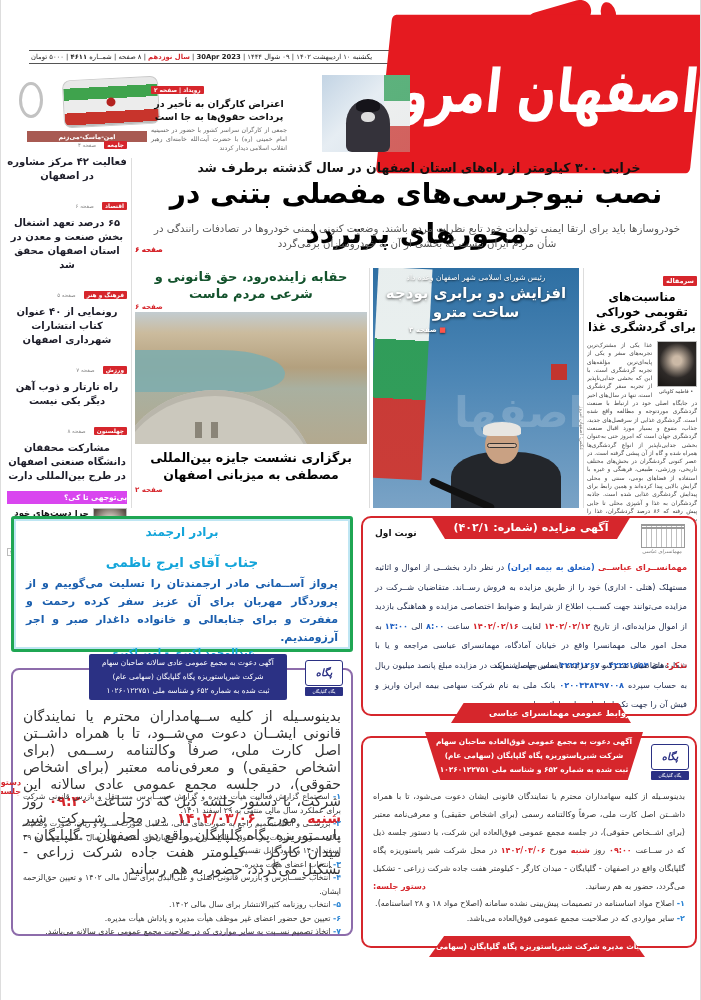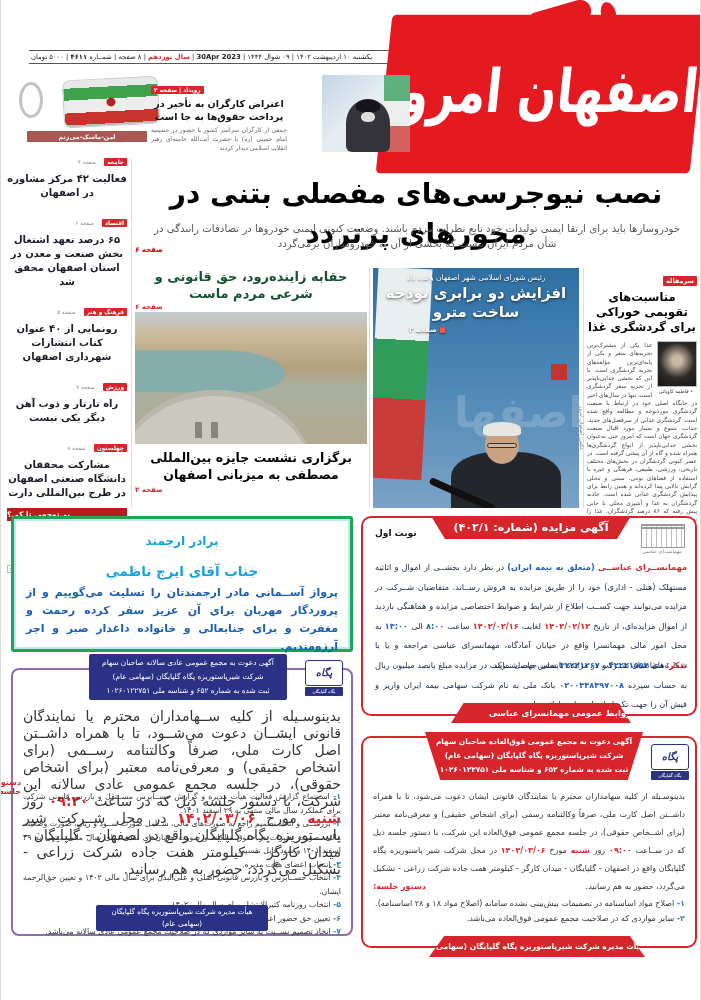--- a/index.html
+++ b/index.html
@@ -114,30 +114,31 @@
     <div class="just" style="font-size:6.2px; line-height:8.8px; color:#666; margin-top:3px;">جمعی از کارگران سراسر کشور با حضور در حسینیه امام خمینی (ره) با حضرت آیت‌الله خامنه‌ای رهبر انقلاب اسلامی دیدار کردند</div>
   </div>
 
   <div class="photo ph-kh" style="left:321px; top:75px; width:88px; height:77px;">
     <div class="abs" style="right:0; top:0; width:26px; height:100%; opacity:.75; background:linear-gradient(180deg,#2f9e55 0 34%,#f0f0ee 34% 66%,#cf3730 66% 100%);"></div>
     <div class="abs" style="left:24px; bottom:0; width:44px; height:52px; background:#34323a; border-radius:45% 45% 6px 6px;"></div>
     <div class="abs" style="left:34px; bottom:40px; width:24px; height:13px; background:#15141a; border-radius:50% 50% 30% 30%;"></div>
     <div class="abs" style="left:39px; bottom:30px; width:14px; height:10px; background:#ddd; border-radius:45%;"></div>
   </div>
 
+  <div class="abs center" style="left:140px; top:160px; width:556px; font-size:12.5px; font-weight:700; color:#111;">خرابی ۳۰۰ کیلومتر از راه‌های استان اصفهان در سال گذشته برطرف شد</div>
   <div class="abs center" style="left:134px; top:174px; width:562px; font-size:28px; font-weight:700; line-height:40px; color:#000;">نصب نیوجرسی‌های مفصلی بتنی در محورهای پرتردد</div>
   <div class="abs center" style="left:150px; top:221px; width:532px; font-size:10.2px; line-height:15px; color:#555;">خودروسازها باید برای ارتقا ایمنی تولیدات خود تابع نظرات مردم باشند. وضعیت کنونی ایمنی خودروها در تصادفات رانندگی در شأن مردم ایران نیست که بخشی از آن به خودروسازان برمی‌گردد</div>
   <div class="abs red-page" style="left:134px; top:246px;">صفحه ۶</div>
   <div class="abs red-page" style="left:134px; top:246px;">صفحه ۶</div>
 
   <div class="abs divider-v" style="left:130px; top:158px; height:350px;"></div>
   <div class="abs divider-v" style="left:368px; top:268px; height:240px;"></div>
   <div class="abs divider-v" style="left:582px; top:268px; height:240px;"></div>
 
-  <div class="abs" style="right:573px; top:149px; width:120px;">
+  <div class="abs" style="right:573px; top:132px; width:120px;">
     <div>
       <span class="chip-red">جامعه</span>
       <span class="pageref">صفحه ۴</span>
       <div class="side-title" style="margin:4px 0 10px;">فعالیت ۴۲ مرکز مشاوره در اصفهان</div>
     </div>
     <div>
       <span class="chip-red">اقتصاد</span>
       <span class="pageref">صفحه ۶</span>
       <div class="side-title" style="margin:4px 0 10px;">۶۵ درصد تعهد اشتغال بخش صنعت و معدن در استان اصفهان محقق شد</div>
     </div>
@@ -150,21 +151,21 @@
       <span class="chip-red">ورزش</span>
       <span class="pageref">صفحه ۷</span>
       <div class="side-title" style="margin:4px 0 10px;">راه تارتار و ذوب آهن دیگر یکی نیست</div>
     </div>
     <div>
       <span class="chip-red">چهلستون</span>
       <span class="pageref">صفحه ۸</span>
       <div class="side-title" style="margin:4px 0 8px;">مشارکت محققان دانشگاه صنعتی اصفهان در طرح بین‌المللی دارت</div>
     </div>
 
-    <div style="background:#b91c1c; color:#fff; font-size:7.5px; font-weight:700; text-align:left; line-height:13px; margin-top:2px;">بی‌توجهی تا کی؟</div>
+    <div style="background:#d946ef; color:#fff; font-size:7.5px; font-weight:700; text-align:right; line-height:13px; margin-top:2px;">بی‌توجهی تا کی؟</div>
     <div style="position:relative; margin-top:4px; min-height:48px;">
       <div class="portrait" style="position:absolute; right:0; top:0; width:34px; height:40px;"></div>
       <div style="margin-right:38px; font-size:8.5px; font-weight:700; line-height:11.5px; color:#111;">چرا دست‌های خود را در حنا می‌گذاریم؟</div>
       <div style="margin-right:38px; font-size:5.6px; color:#555; margin-top:4px;">حسین روانشید</div>
       <div style="position:absolute; left:0; bottom:0; border:1px solid #bbb; color:#888; font-size:5.2px; padding:0 2px;">رویداد | ۲</div>
     </div>
   </div>
 
   <div class="abs center" style="left:140px; top:268px; width:220px; font-size:13px; font-weight:700; line-height:17px; color:#14532d;">حقابه زاینده‌رود، حق قانونی و شرعی مردم ماست</div>
   <div class="abs red-page" style="left:134px; top:303px;">صفحه ۶</div>
@@ -200,21 +201,21 @@
     <div style="margin-top:6px; overflow:hidden;">
       <div style="float:right; width:42px; margin-left:3px;">
         <div class="portrait-dark" style="width:40px; height:46px;"></div>
         <div style="font-size:5px; color:#333; text-align:center; margin-top:1px;">• <span>فاطمه کاویانی</span></div>
       </div>
       <div class="just" style="font-size:5.8px; line-height:8.3px; color:#444;">غذا یکی از مشترک‌ترین تجربه‌های سفر و یکی از پایه‌ای‌ترین مؤلفه‌های تجربه گردشگری است. با این که بخشی جدایی‌ناپذیر از تجربه سفر گردشگری است، تنها در سال‌های اخیر در جایگاه اصلی خود در ارتباط با صنعت گردشگری موردتوجه و مطالعه واقع شده است. گردشگری غذایی از سرفصل‌های جدید، جذاب، متنوع و بسیار مورد اقبال صنعت گردشگری جهان است که امروز حتی به‌عنوان بخشی جدایی‌ناپذیر از انواع گردشگری‌ها همراه شده و گاه از آن پیشی گرفته است. در عصر کنونی گردشگران در بخش‌های مختلف تاریخی، ورزشی، طبیعی، فرهنگی و غیره با استفاده از فضاهای بومی، سنتی و محلی گرایش بالایی پیدا کرده‌اند و همین رابط برای پیدایش گردشگری غذایی شده است. جاذبه گردشگران به غذا و آشپزی محلی تا جایی پیش رفته که ۸۶ درصد گردشگران، غذا را به‌عنوان یکی از بهترین تجربیات گردشگری خود معرفی کرده‌اند و این می‌تواند سهم و صدا و برندی برای معرفی مقصد گردشگری باشد.</div>
       <div style="font-size:6.2px; color:#d6262c; font-weight:700; text-align:left; margin-top:2px;">ادامه در صفحه ۲</div>
     </div>
   </div>
 
-  <div class="abs box-green" style="left:10px; top:516px; width:342px; height:136px; padding:15px 12px;">
+  <div class="abs box-green" style="left:10px; top:516px; width:342px; height:136px; padding:6px 12px;">
     <div class="cond-cyan" style="font-size:12px;">برادر ارجمند</div>
     <div class="cond-cyan" style="font-size:13.5px; margin-top:15px;">جناب آقای ایرج ناظمی</div>
     <div class="cond-body" style="margin-top:5px;">پرواز آســمانی مادر ارجمندتان را تسلیت می‌گوییم و از پروردگار مهربان برای آن عزیز سفر کرده رحمت و مغفرت و برای جنابعالی و خانواده داغدار صبر و اجر آرزومندیم.</div>
     <div class="cond-cyan" style="font-size:10px;">عبدالمحمد اکبری - امیر اکبری</div>
     <div class="cond-cyan" style="font-size:10px; margin-top:4px;">روزنامه اصفهان امروز</div>
   </div>
 
   <div class="abs box-red" style="left:360px; top:516px; width:336px; height:200px;">
     <div class="abs ribbon-red" style="left:68px; top:-2px; width:200px; height:23px; font-size:11px; line-height:23px;">آگهی مزایده (شماره: ۴۰۲/۱)</div>
     <div class="abs" style="left:12px; top:10px; font-size:9px; font-weight:700; color:#111;">نوبت اول</div>
@@ -241,24 +242,20 @@
   <div class="abs red-b" style="right:679px; left:22px; top:778px; font-size:8px;">دستور جلسه:</div>
   <div class="abs" style="left:22px; top:790px; width:318px;">
     <div class="agenda-row"><span class="num">۱-</span> <span>اســتماع گزارش فعالیت هیأت مدیره و گزارش حســابرس مســتقل و بازرس قانونی شرکت برای عملکرد سال مالی منتهی به ۲۹ اسفند ۱۴۰۱.</span></div>
     <div class="agenda-row"><span class="num">۲-</span> <span>بررســی و اتخاذ تصمیم راجع به صورت‌های مالی، شــامل صورت ســود و زیان، صورت وضعیت مالی، صورت تغییرات در حقوق مالکانه و صورت جریان‌های نقدی برای سال مالی منتهی به ۲۹ اسفند ۱۴۰۱ و سود قابل تقسیم.</span></div>
     <div class="agenda-row"><span class="num">۳-</span> <span>انتخاب اعضای هیأت مدیره.</span></div>
     <div class="agenda-row"><span class="num">۴-</span> <span>انتخاب حســابرس و بازرس قانونی اصلی و علی‌البدل برای سال مالی ۱۴۰۲ و تعیین حق‌الزحمه ایشان.</span></div>
     <div class="agenda-row"><span class="num">۵-</span> <span>انتخاب روزنامه کثیرالانتشار برای سال مالی ۱۴۰۲.</span></div>
     <div class="agenda-row"><span class="num">۶-</span> <span>تعیین حق حضور اعضای غیر موظف هیأت مدیره و پاداش هیأت مدیره.</span></div>
     <div class="agenda-row"><span class="num">۷-</span> <span>اتخاذ تصمیم نســبت به سایر مواردی که در صلاحیت مجمع عمومی عادی سالانه می‌باشد.</span></div>
   </div>
-  <div class="abs navy-box" style="left:95px; top:905px; width:172px; height:26px; font-size:7.2px; line-height:12px; padding-top:1px;">
-    <div>هیأت مدیره شرکت شیرپاستوریزه پگاه گلپایگان</div>
-    <div>(سهامی عام)</div>
-  </div>
 
   <div class="abs box-red" style="left:360px; top:736px; width:336px; height:212px;"></div>
   <div class="abs ribbon-red" style="left:424px; top:732px; width:218px; height:48px; font-size:7.4px; line-height:14px; padding-top:3px;">
     <div>آگهی دعوت به مجمع عمومی فوق‌العاده صاحبان سهام</div>
     <div>شرکت شیرپاستوریزه پگاه گلپایگان (سهامی عام)</div>
     <div>ثبت شده به شماره ۶۵۲ و شناسه ملی ۱۰۲۶۰۱۲۲۷۵۱</div>
   </div>
   <div class="abs" style="left:650px; top:744px; width:38px;">
     <div class="pl-box">پگاه</div>
     <div class="pl-strip">پگاه گلپایگان</div>

